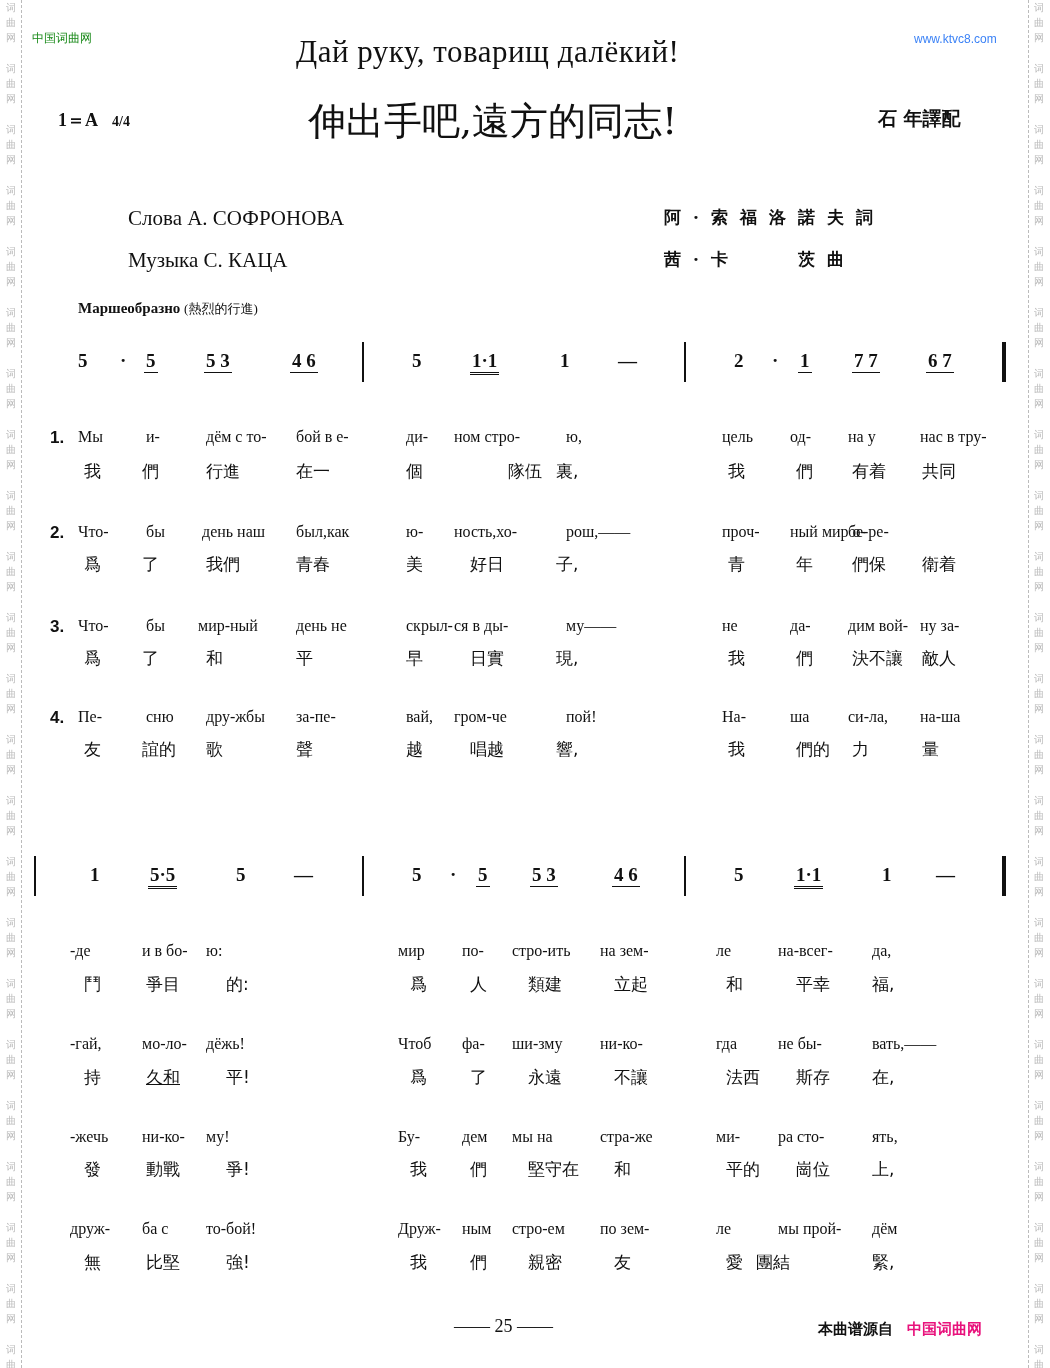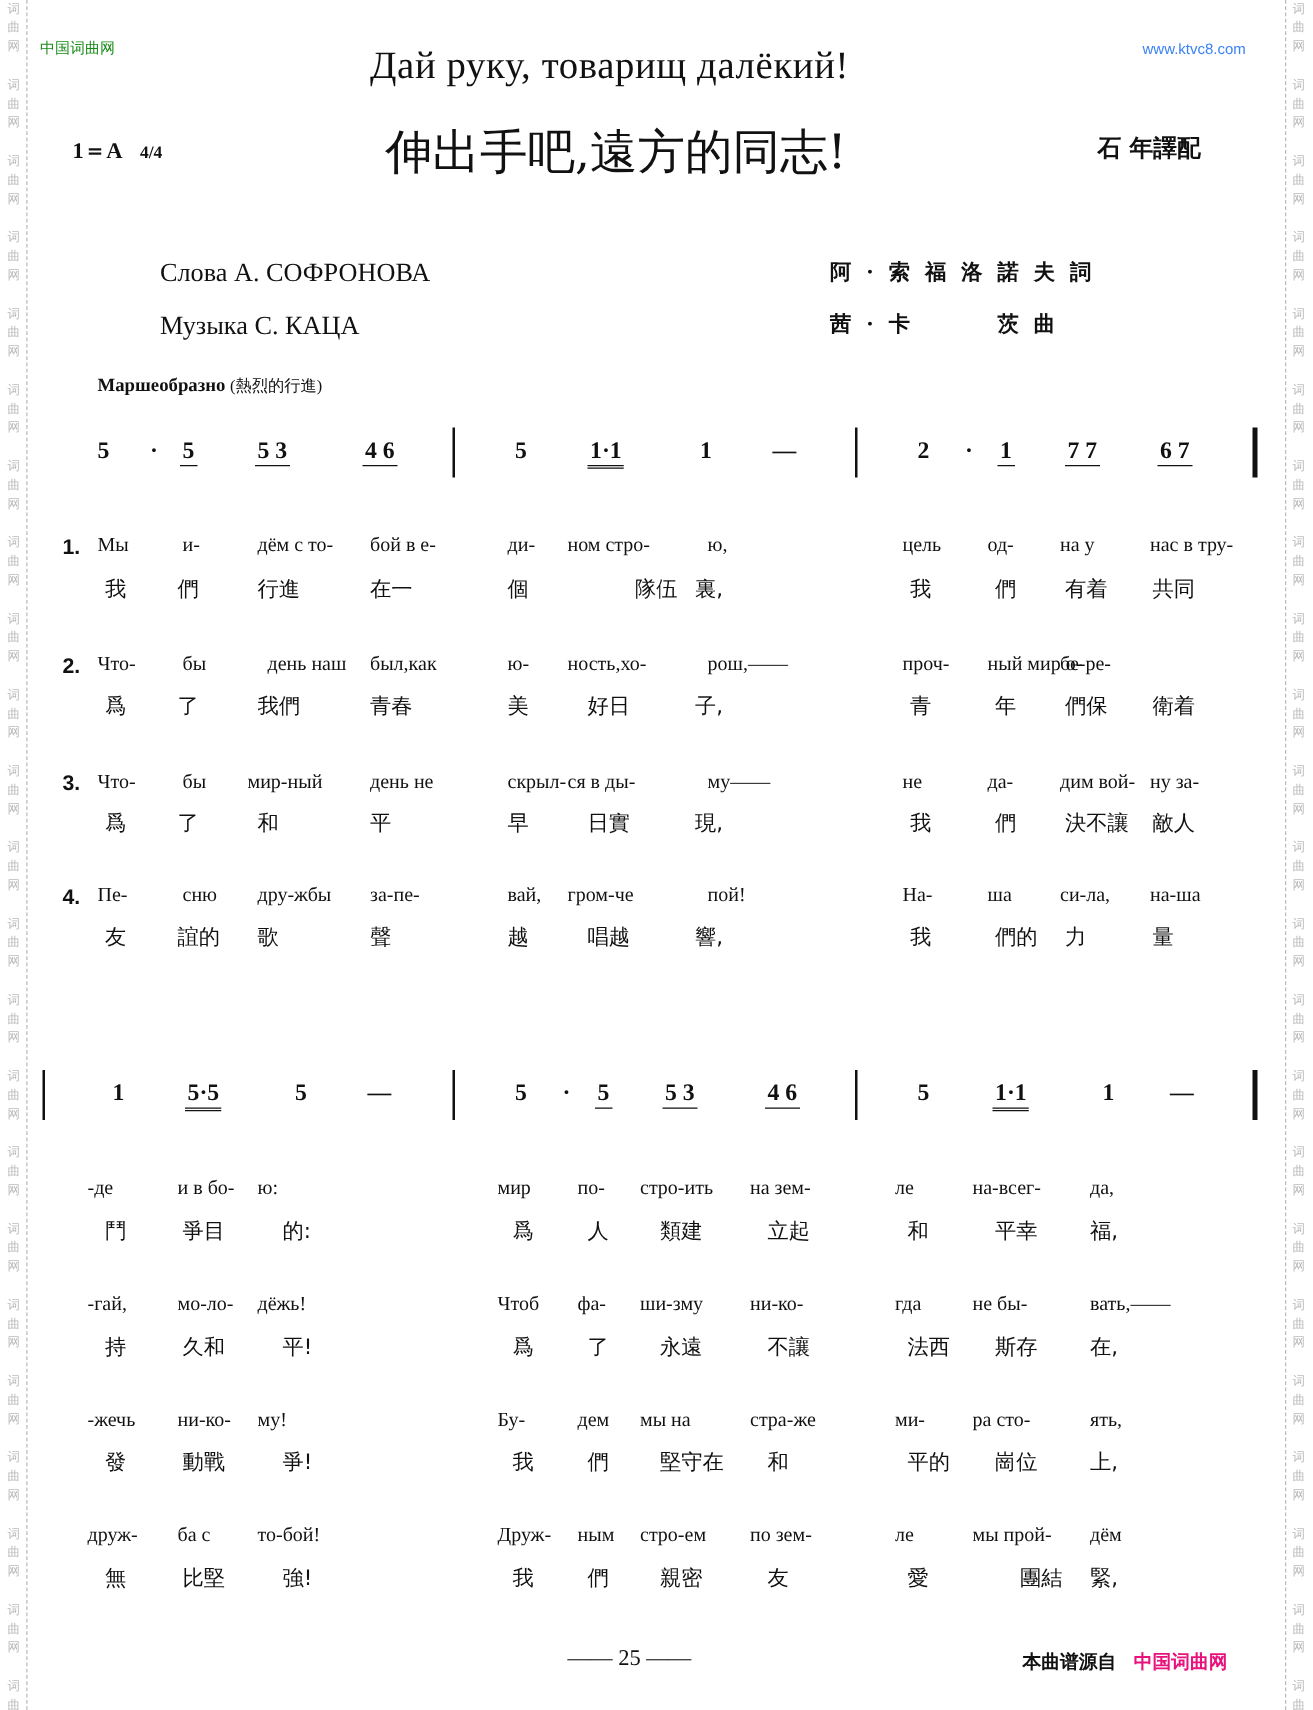--- a/index.html
+++ b/index.html
@@ -343,21 +343,21 @@
       <span style="left: 556px;">裏,</span>
       <span style="left: 728px;">我</span>
       <span style="left: 796px;">們</span>
       <span style="left: 852px;">有着</span>
       <span style="left: 922px;">共同</span>
     </div>
     <div class="lyric-row" style="top: 523px;">
       <span class="vnum" style="left: 50px;">2.</span>
       <span style="left: 78px;">Что-</span>
       <span style="left: 146px;">бы</span>
-      <span style="left: 214px;">день наш</span>
+      <span style="left: 202px;">день наш</span>
       <span style="left: 296px;">был,как</span>
       <span style="left: 406px;">ю-</span>
       <span style="left: 454px;">ность,хо-</span>
       <span style="left: 566px;">рош,——</span>
       <span style="left: 722px;">проч-</span>
       <span style="left: 790px;">ный мир о-</span>
       <span style="left: 848px;">бе-ре-</span>
     </div>
     <div class="zh-row" style="top: 553px;">
       <span style="left: 84px;">爲</span>
@@ -480,21 +480,21 @@
       <span style="left: 398px;">Чтоб</span>
       <span style="left: 462px;">фа-</span>
       <span style="left: 512px;">ши-зму</span>
       <span style="left: 600px;">ни-ко-</span>
       <span style="left: 716px;">гда</span>
       <span style="left: 778px;">не бы-</span>
       <span style="left: 872px;">вать,——</span>
     </div>
     <div class="zh-row" style="top: 1066px;">
       <span style="left: 84px;">持</span>
-      <span style="left: 146px;">久和</span>
+      <span style="left: 146px; text-decoration: underline;">久和</span>
       <span style="left: 226px;">平!</span>
       <span style="left: 410px;">爲</span>
       <span style="left: 470px;">了</span>
       <span style="left: 528px;">永遠</span>
       <span style="left: 614px;">不讓</span>
       <span style="left: 726px;">法西</span>
       <span style="left: 796px;">斯存</span>
       <span style="left: 872px;">在,</span>
     </div>
     <div class="lyric-row" style="top: 1128px;">
@@ -535,21 +535,21 @@
     </div>
     <div class="zh-row" style="top: 1251px;">
       <span style="left: 84px;">無</span>
       <span style="left: 146px;">比堅</span>
       <span style="left: 226px;">強!</span>
       <span style="left: 410px;">我</span>
       <span style="left: 470px;">們</span>
       <span style="left: 528px;">親密</span>
       <span style="left: 614px;">友</span>
       <span style="left: 726px;">愛</span>
-      <span style="left: 816px;">團結</span>
+      <span style="left: 756px;">團結</span>
       <span style="left: 872px;">緊,</span>
     </div>
   </div>
 
 <div class="abs pagenum">—— 25 ——</div>
 <div class="abs source">
   <span>本曲谱源自</span><span class="brand">中国词曲网</span>
 </div>
 
 </body></html>

